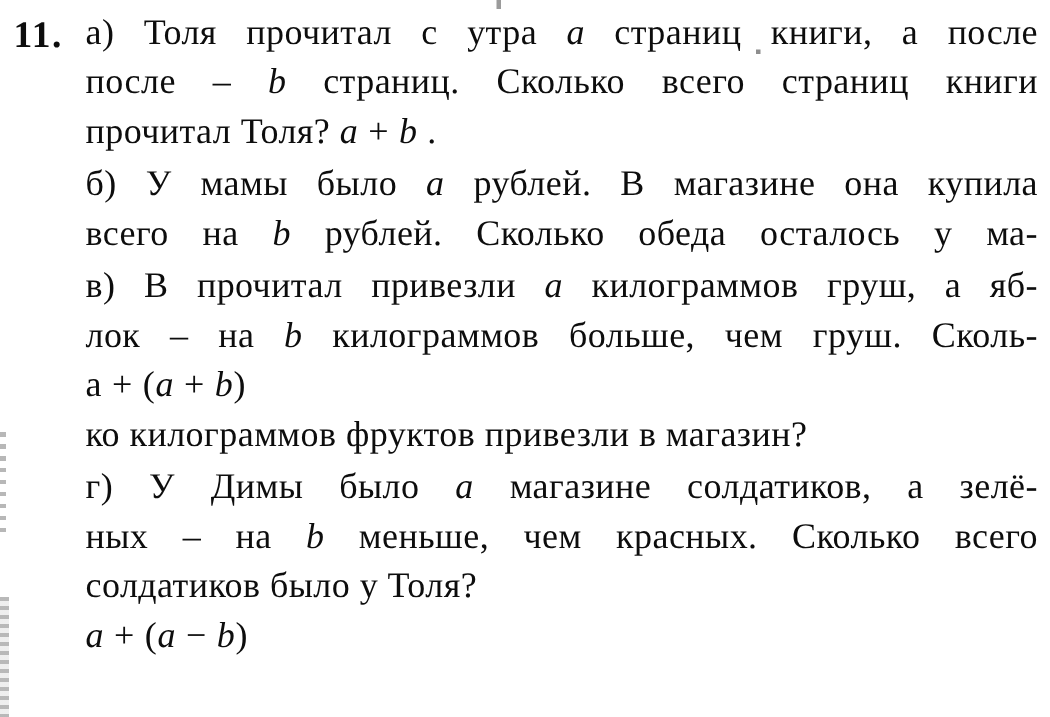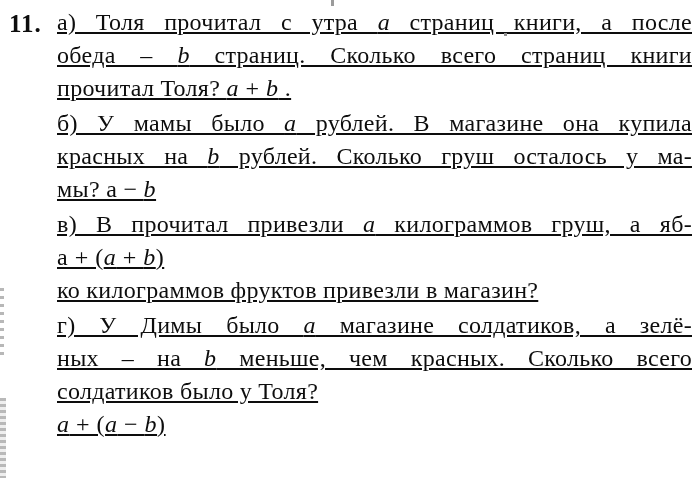--- a/index.html
+++ b/index.html
@@ -12,21 +12,21 @@
     overflow: hidden;
   }
   .doc { position: relative; width: 700px; height: 404px; }
   .ex-number {
     position: absolute; left: 9px; top: 7px;
     font-weight: bold; font-size: 25px; line-height: 33px;
     letter-spacing: 1px;
   }
   .content {
     position: absolute; left: 57px; top: 0;
-    width: 635px; padding-top: 6px; text-decoration: underline;
+    width: 635px; padding-top: 6px;
   }
   .part { margin: 0 0 2px 0; }
   .line {
     height: 33px; line-height: 33px;
     letter-spacing: 0.3px;
     white-space: pre-wrap;
   }
   .just { text-align: justify; text-align-last: justify; }
   .it { font-style: italic; }
   .formula { letter-spacing: 0.5px; }
@@ -48,32 +48,32 @@
 <body>
 
 <div class="doc">
 
   <div class="ex-number">11.</div>
 
   <div class="content">
 
     <div class="part">
       <div class="line just"><span>а) Толя прочитал с утра </span><span class="it">a</span><span> страниц книги, а после</span></div>
-      <div class="line just"><span>обеда – </span><span class="it">b</span><span> страниц. Сколько всего страниц книги</span></div>
+      <div class="line just"><span>после – </span><span class="it">b</span><span> страниц. Сколько всего страниц книги</span></div>
       <div class="line"><span>прочитал Толя? </span><span class="it formula">a</span><span class="formula"> + </span><span class="it formula">b</span><span> .</span></div>
     </div>
 
     <div class="part">
       <div class="line just"><span>б) У мамы было </span><span class="it">a</span><span> рублей. В магазине она купила</span></div>
-      <div class="line just"><span>красных на </span><span class="it">b</span><span> рублей. Сколько груш осталось у ма-</span></div>
-      <div class="line"><span>мы? а − </span><span class="it formula">b</span></div>
+      <div class="line just"><span>всего на </span><span class="it">b</span><span> рублей. Сколько обеда осталось у ма-</span></div>
     </div>
 
     <div class="part">
       <div class="line just"><span>в) В прочитал привезли </span><span class="it">a</span><span> килограммов груш, а яб-</span></div>
+      <div class="line just"><span>лок – на </span><span class="it">b</span><span> килограммов больше, чем груш. Сколь-</span></div>
       <div class="line"><span class="formula">а + (</span><span class="it formula">a</span><span class="formula"> + </span><span class="it formula">b</span><span class="formula">)</span></div>
       <div class="line"><span>ко килограммов фруктов привезли в магазин?</span></div>
     </div>
 
     <div class="part">
       <div class="line just"><span>г) У Димы было </span><span class="it">a</span><span> магазине солдатиков, а зелё-</span></div>
       <div class="line just"><span>ных – на </span><span class="it">b</span><span> меньше, чем красных. Сколько всего</span></div>
       <div class="line"><span>солдатиков было у Толя?</span></div>
       <div class="line"><span class="it formula">a</span><span class="formula"> + (</span><span class="it formula">a</span><span class="formula"> − </span><span class="it formula">b</span><span class="formula">)</span></div>
     </div>

